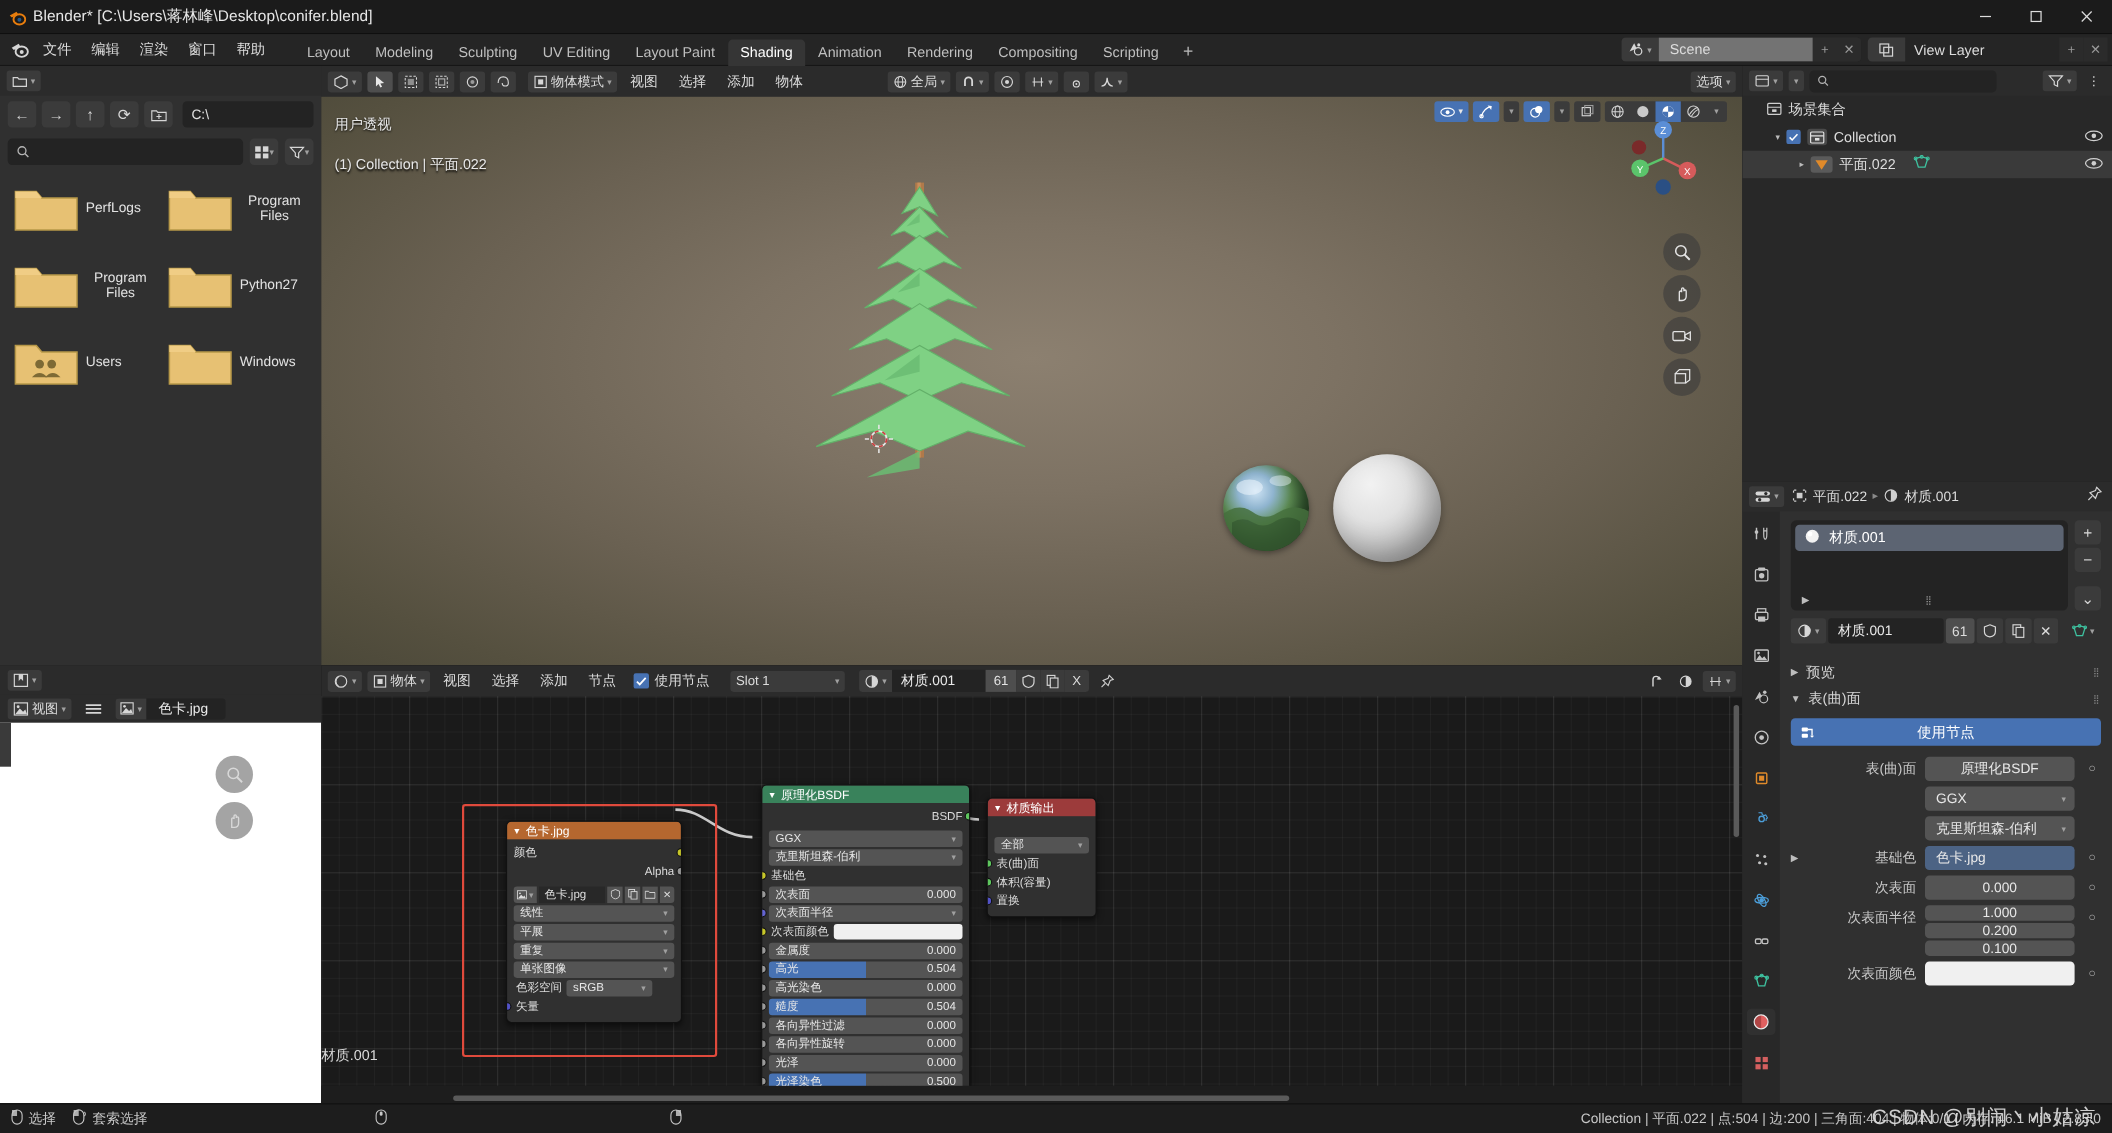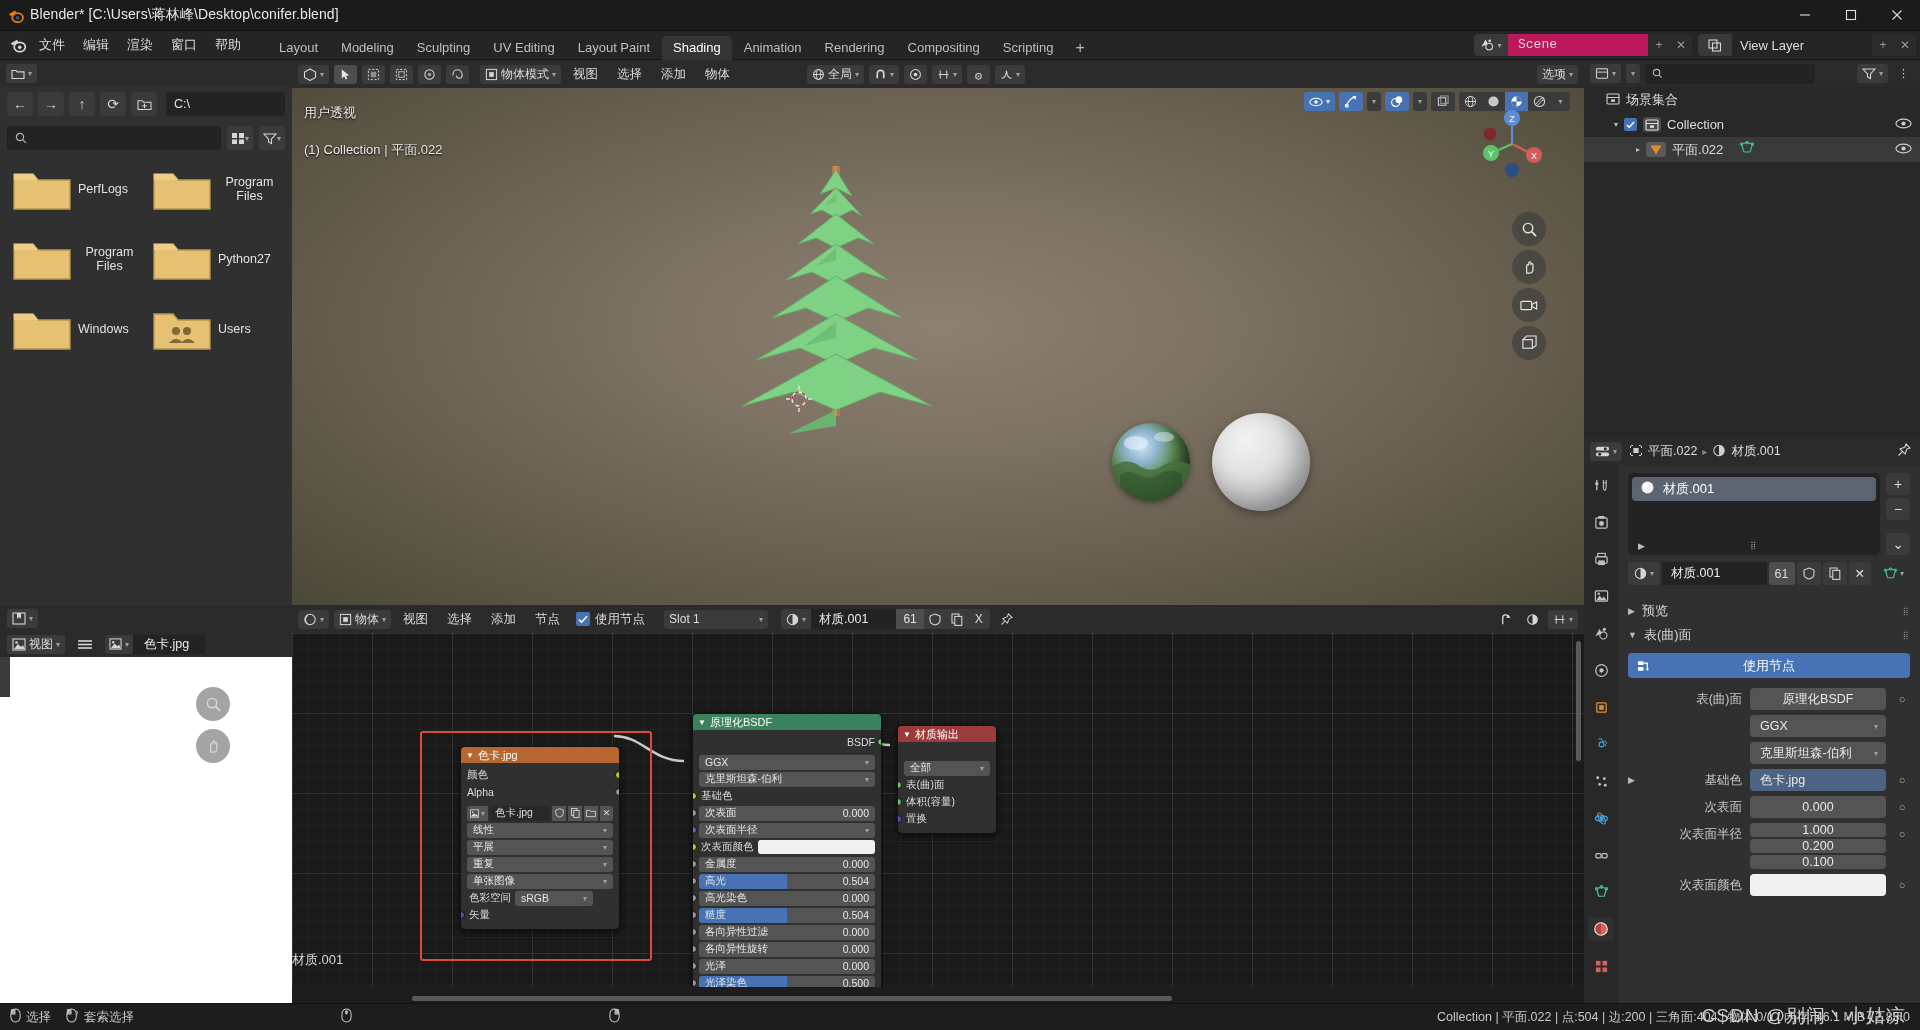--- a/index.html
+++ b/index.html
@@ -24,22 +24,22 @@
   .menu-item { padding:3px 9px; font-size:13px; color:#dcdcdc; border-radius:3px; cursor:default; }
   .ws-tabs { display:flex; align-items:flex-end; height:29px; margin-left:18px; }
   .ws-tab { padding:4px 11px 5px; font-size:13px; color:#bfbfbf; border-radius:4px 4px 0 0;
     margin-right:1px; }
   .ws-tab.active { background:#353535; color:#ffffff; }
   .ws-plus { padding:3px 10px; font-size:16px; color:#b9b9b9; }
   .topbar-right { margin-left:auto; display:flex; align-items:center; gap:0; }
   .scene-widget { display:flex; align-items:center; height:22px; background:#2b2b2b; border-radius:4px; overflow:hidden;}
   .sw-ico { width:34px; height:22px; display:flex; align-items:center; justify-content:center;
     background:#3a3a3a; gap:2px;}
-  .sw-name { padding:0 12px 0 10px; font-size:13px; min-width:140px; background:#be185d;
-    height:22px; line-height:22px;font-family:Liberation Mono, monospace; }
+  .sw-name { padding:0 12px 0 10px; font-size:13px; min-width:140px; background:#737373;
+    height:22px; line-height:22px; }
   .sw-btn { width:22px; height:22px; display:flex; align-items:center; justify-content:center;
     background:#2b2b2b; color:#9a9a9a; font-size:12px;}
   .vl-widget { display:flex; align-items:center; height:22px; margin-left:6px; }
   .vl-name { padding:0 12px 0 8px; font-size:13px; min-width:140px; }
 
   
   .editor { position:absolute; background:#303030; overflow:hidden; }
   .hdr-btn { height:19px; display:flex; align-items:center; gap:3px; padding:0 5px;
     background:#3b3b3b; border-radius:3px; font-size:12px; color:#dcdcdc;}
   .hdr-btn.flat { background:transparent; }
@@ -334,36 +334,36 @@
                 <path d="M3 9 h19 l5 6 H59 V44 H3 Z" fill="#e7c173" stroke="#b79848" stroke-width="1.4"></path>
                 <path d="M3 9 h19 l5 6 H3 Z" fill="#f0cd85"></path>
               </svg>
           </div>
           <div class="fb-name">Python27</div>
         </div>
         <div class="fb-item">
           <div class="folder-ico">
             <svg width="62" height="48" viewBox="0 0 62 48">
                 <path d="M3 9 h19 l5 6 H59 V44 H3 Z" fill="#e7c173" stroke="#b79848" stroke-width="1.4"></path>
-                <path d="M3 9 h19 l5 6 H3 Z" fill="#f0cd85"></path>
-              </svg>
-          </div>
-          <div class="fb-name">Windows</div>
-        </div>
-        <div class="fb-item">
-          <div class="folder-ico">
-            <svg width="62" height="48" viewBox="0 0 62 48">
-                <path d="M3 9 h19 l5 6 H59 V44 H3 Z" fill="#e7c173" stroke="#b79848" stroke-width="1.4"></path>
                 <circle cx="25" cy="26" r="4" fill="#7d6a35"></circle>
                 <circle cx="36" cy="26" r="4" fill="#7d6a35"></circle>
                 <path d="M18 38 q7 -8 14 0 Z" fill="#7d6a35"></path>
                 <path d="M30 38 q7 -8 14 0 Z" fill="#7d6a35"></path>
               </svg>
           </div>
           <div class="fb-name">Users</div>
+        </div>
+        <div class="fb-item">
+          <div class="folder-ico">
+            <svg width="62" height="48" viewBox="0 0 62 48">
+                <path d="M3 9 h19 l5 6 H59 V44 H3 Z" fill="#e7c173" stroke="#b79848" stroke-width="1.4"></path>
+                <path d="M3 9 h19 l5 6 H3 Z" fill="#f0cd85"></path>
+              </svg>
+          </div>
+          <div class="fb-name">Windows</div>
         </div>
       </div>
     </div>
   </div>
 
   <div class="editor" id="imgeditor">
     <div class="ie-h1">
       <div class="hdr-btn">
         <svg width="14" height="13" viewBox="0 0 14 13">
             <rect x="1" y="1" width="12" height="11" fill="none" stroke="#d6d6d6" stroke-width="1.1"></rect>
@@ -770,21 +770,21 @@
       <div class="node" style="left:168px;top:113px;width:160px;">
         <div class="node-hdr" style="background:#b5672f">
           <span style="font-size:8px">▼</span>
           <span>色卡.jpg</span>
         </div>
         <div class="node-body">
           <div class="row" style="">
             <span class="sock out" style="background:#c7c729"></span>
             <span>颜色</span>
           </div>
-          <div class="row" style="">
+          <div class="row" style="justify-content:flex-end">
             <span class="sock out" style="background:#9a9a9a"></span>
             <span>Alpha</span>
           </div>
           <div class="row" style="gap:2px;margin-top:5px">
             <span style="display:flex;align-items:center;gap:2px;background:#545454;height:15px;padding:0 3px;border-radius:3px 0 0 3px">
               <svg width="9" height="9" viewBox="0 0 12 11">
                   <rect x="0.5" y="0.5" width="11" height="10" fill="none" stroke="#ddd" stroke-width="1"></rect>
                   <circle cx="3.6" cy="3.6" r="1.1" fill="#ddd"></circle>
                   <path d="M1.3 9.5 L5 5.3 L7.6 7.8 L9 6.3 L10.7 9.5 Z" fill="#ddd"></path>
                 </svg>

